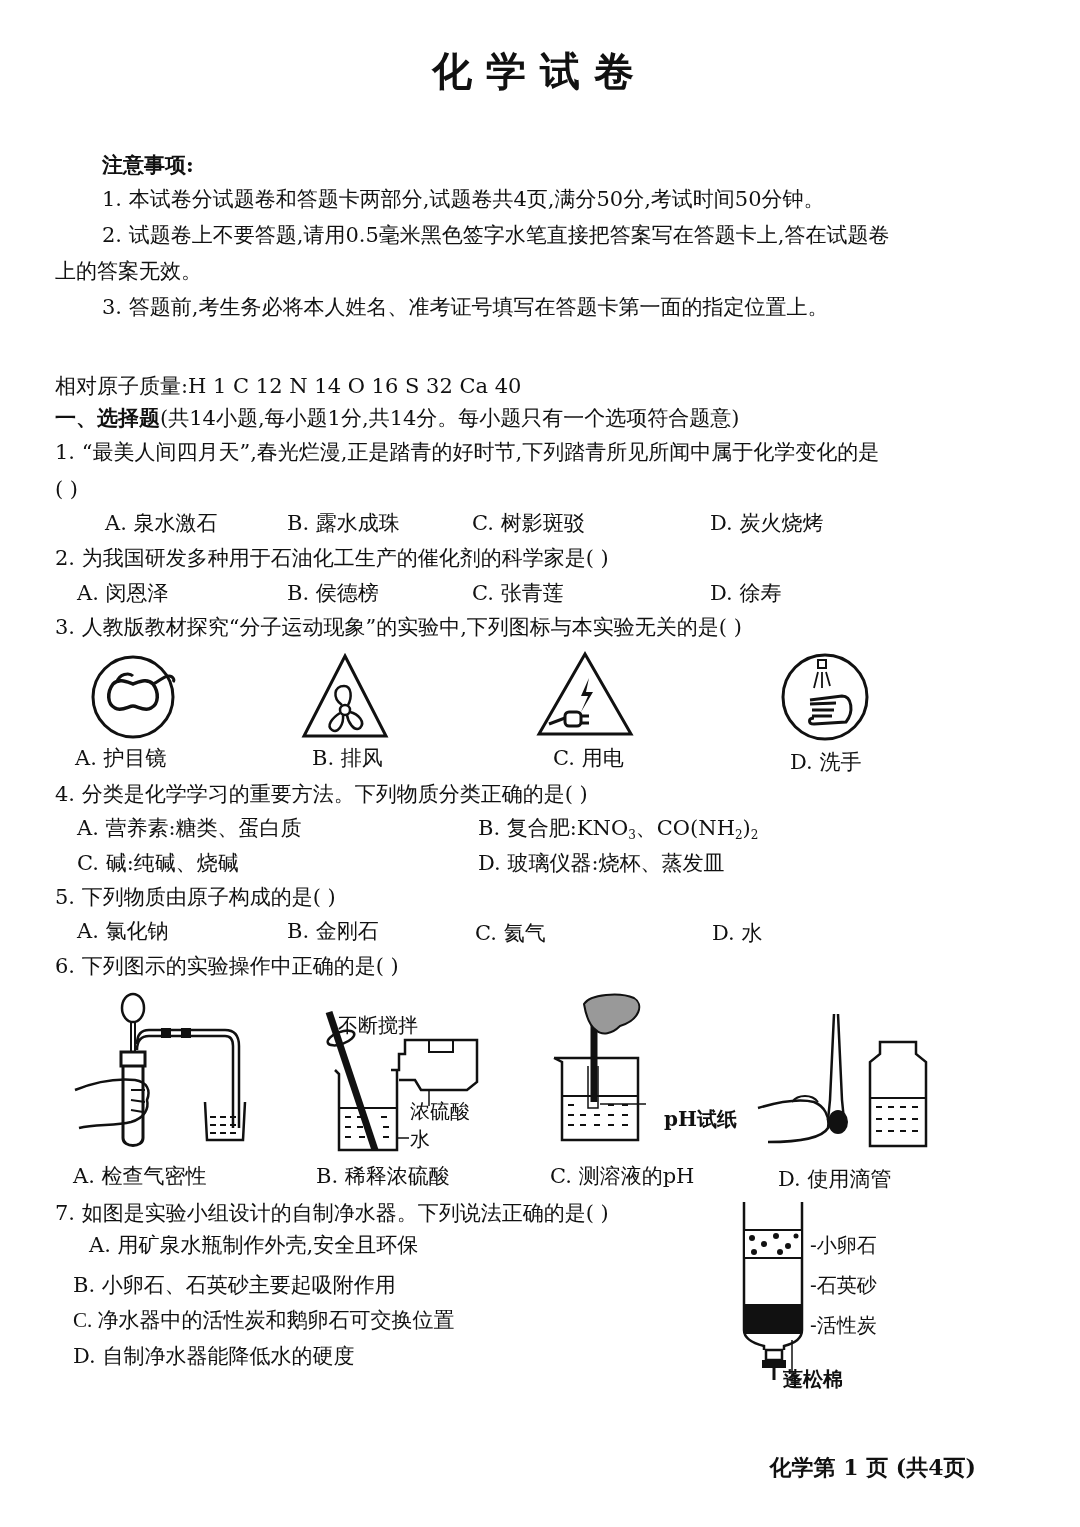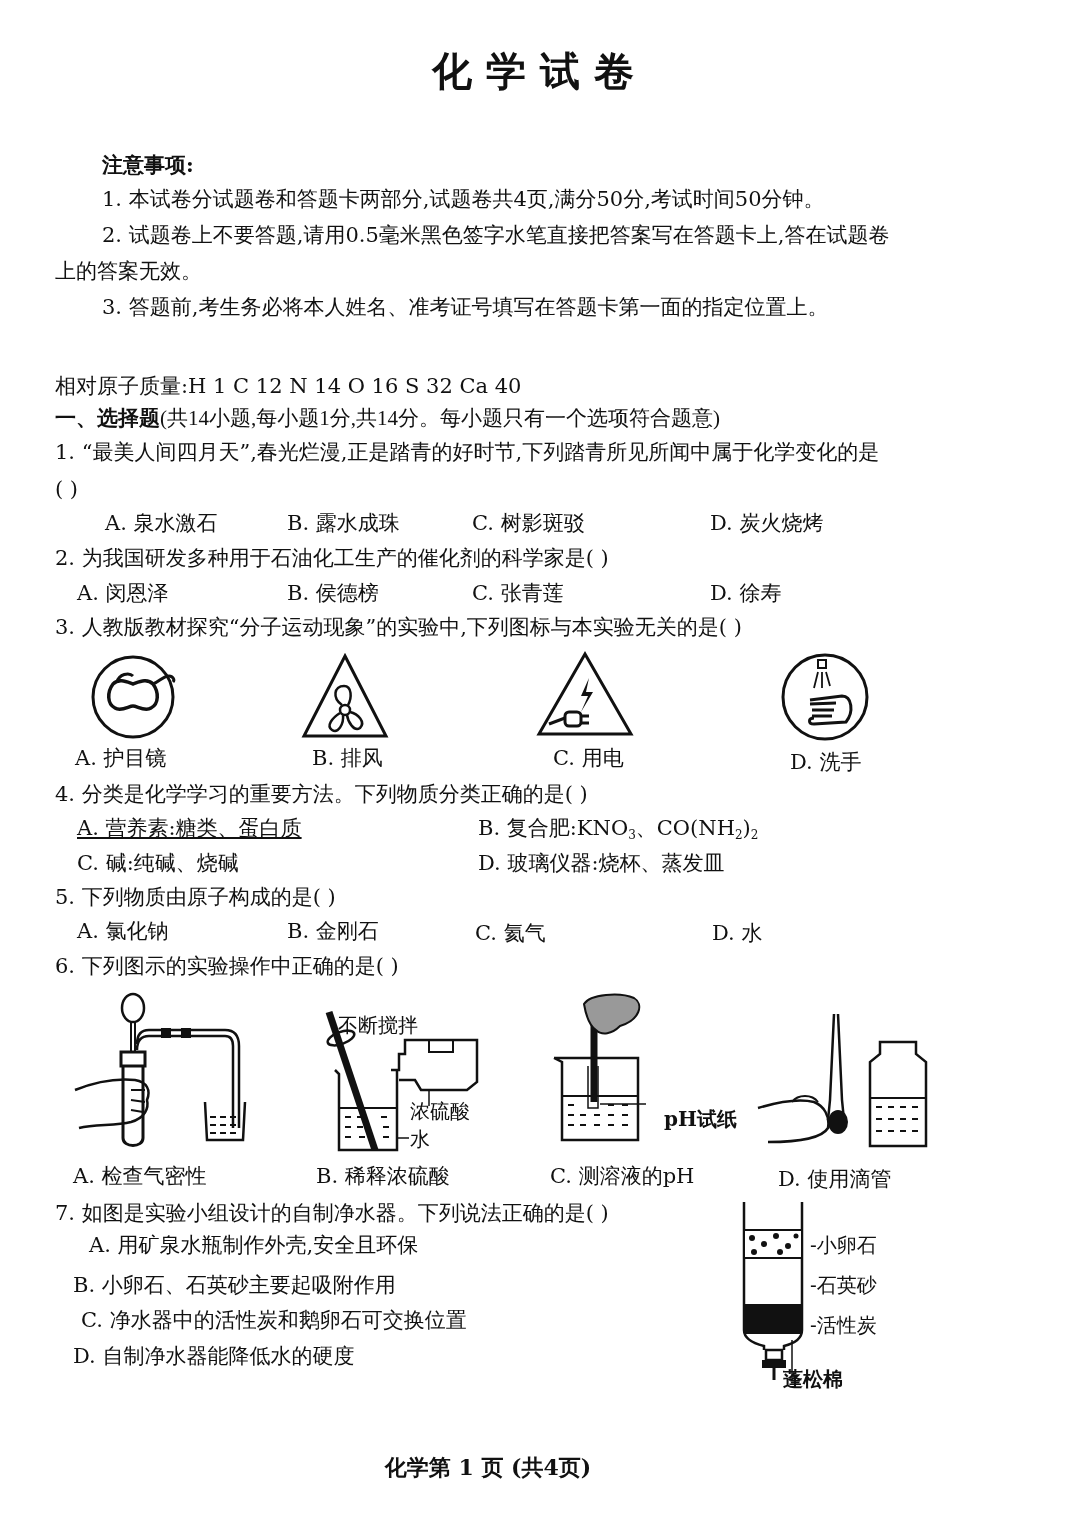--- a/index.html
+++ b/index.html
@@ -10,38 +10,38 @@
   }
   .abs { position: absolute; white-space: nowrap; }
   .title {
     left: 0; width: 1080px; top: 44px; text-align: center;
     font-family: "DejaVu Sans", "Liberation Sans", sans-serif;
     font-size: 40px; font-weight: bold; letter-spacing: 14px;
   }
   .t { font-size: 21px; line-height: 26px; }
   .bold { font-weight: bold; }
   .fig { position: absolute; }
-  .footer { left: 0; width: 976px; top: 1453px; text-align: center; font-size: 22px; font-weight: bold; }
+  .footer { left: 0; width: 976px; top: 1453px; text-align: right; font-size: 22px; font-weight: bold; }
   svg { overflow: visible; }
   sub { font-size: 12px; vertical-align: -4px; line-height: 0; }
   .sm { font-size: 20px; }
 </style>
 </head>
 <body>
 
 <div class="abs title">化学试卷</div>
 
 <div class="abs t bold" style="left:102px;top:152px;">注意事项:</div>
 <div class="abs t" style="left:102px;top:186px;">1. 本试卷分试题卷和答题卡两部分,试题卷共4页,满分50分,考试时间50分钟。</div>
 <div class="abs t" style="left:102px;top:222px;">2. 试题卷上不要答题,请用0.5毫米黑色签字水笔直接把答案写在答题卡上,答在试题卷</div>
 <div class="abs t" style="left:55px;top:258px;">上的答案无效。</div>
 <div class="abs t" style="left:102px;top:294px;">3. 答题前,考生务必将本人姓名、准考证号填写在答题卡第一面的指定位置上。</div>
 
 <div class="abs t" style="left:55px;top:373px;">相对原子质量:H 1  C 12  N 14  O 16  S 32  Ca 40</div>
-<div class="abs t" style="left:55px;top:405px;font-family:Liberation Serif, serif;">
+<div class="abs t" style="left:55px;top:405px;">
   <span class="bold">一、选择题</span><span>(共14小题,每小题1分,共14分。每小题只有一个选项符合题意)</span>
 </div>
 
 <div class="abs t" style="left:55px;top:439px;">1. “最美人间四月天”,春光烂漫,正是踏青的好时节,下列踏青所见所闻中属于化学变化的是</div>
 <div class="abs t" style="left:55px;top:476px;">(      )</div>
 <div class="abs t" style="left:77px;top:510px;margin-left:28px;">A. 泉水激石</div>
 <div class="abs t" style="left:287px;top:510px;">B. 露水成珠</div>
 <div class="abs t" style="left:472px;top:510px;">C. 树影斑驳</div>
 <div class="abs t" style="left:710px;top:510px;">D. 炭火烧烤</div>
 
@@ -78,21 +78,21 @@
   <path d="M38 20 L34 36 M42 20 L42 36 M46 20 L50 34" stroke="#111" stroke-width="1.8"></path>
   <path d="M30 48 L62 44 C72 44,74 60,66 70 L34 72 C28 72,28 66,34 66 M32 58 L54 58 M30 52 L56 51 M32 64 L52 64" fill="none" stroke="#111" stroke-width="3"></path>
 </svg>
 
 <div class="abs t" style="left:75px;top:745px;">A. 护目镜</div>
 <div class="abs t" style="left:312px;top:745px;">B. 排风</div>
 <div class="abs t" style="left:553px;top:745px;">C. 用电</div>
 <div class="abs t" style="left:790px;top:749px;">D. 洗手</div>
 
 <div class="abs t" style="left:55px;top:781px;">4. 分类是化学学习的重要方法。下列物质分类正确的是(      )</div>
-<div class="abs t" style="left:77px;top:815px;text-decoration:underline;">A. 营养素:糖类、蛋白质</div>
+<div class="abs t" style="left:77px;top:815px;">A. 营养素:糖类、蛋白质</div>
 <div class="abs t" style="left:478px;top:815px;">
   <span>B. 复合肥:KNO</span><sub>3</sub><span>、CO(NH</span><sub>2</sub><span>)</span><sub>2</sub>
 </div>
 <div class="abs t" style="left:77px;top:850px;">C. 碱:纯碱、烧碱</div>
 <div class="abs t" style="left:478px;top:850px;">D. 玻璃仪器:烧杯、蒸发皿</div>
 
 <div class="abs t" style="left:55px;top:884px;">5. 下列物质由原子构成的是(      )</div>
 <div class="abs t" style="left:77px;top:918px;">A. 氯化钠</div>
 <div class="abs t" style="left:287px;top:918px;">B. 金刚石</div>
 <div class="abs t" style="left:475px;top:920px;">C. 氦气</div>
@@ -199,21 +199,21 @@
 </svg>
 
 <div class="abs t" style="left:73px;top:1163px;">A. 检查气密性</div>
 <div class="abs t" style="left:316px;top:1163px;">B. 稀释浓硫酸</div>
 <div class="abs t" style="left:550px;top:1163px;">C. 测溶液的pH</div>
 <div class="abs t" style="left:778px;top:1166px;">D. 使用滴管</div>
 
 <div class="abs t" style="left:55px;top:1200px;">7. 如图是实验小组设计的自制净水器。下列说法正确的是(      )</div>
 <div class="abs t" style="left:73px;top:1232px;margin-left:16px;">A. 用矿泉水瓶制作外壳,安全且环保</div>
 <div class="abs t" style="left:73px;top:1272px;">B. 小卵石、石英砂主要起吸附作用</div>
-<div class="abs t" style="left:81px;top:1307px;">C. 净水器中的活性炭和鹅卵石可交换位置</div>
+<div class="abs t" style="left:73px;top:1307px;font-family:Liberation Serif, serif;">C. 净水器中的活性炭和鹅卵石可交换位置</div>
 <div class="abs t" style="left:73px;top:1343px;">D. 自制净水器能降低水的硬度</div>
 
 <svg class="fig" style="left:740px;top:1200px;" width="80" height="185">
   <path d="M4 2 L4 130 C4 140,16 144,24 146 L24 150 M62 2 L62 130 C62 140,52 144,44 146 L44 150" fill="none" stroke="#111" stroke-width="2.5"></path>
   <rect x="4" y="30" width="58" height="28" fill="#fff" stroke="#111" stroke-width="2"></rect>
   <g fill="#111">
       <circle cx="12" cy="38" r="3"></circle>
       <circle cx="24" cy="44" r="3"></circle>
       <circle cx="36" cy="36" r="3"></circle>
       <circle cx="48" cy="46" r="3"></circle>

